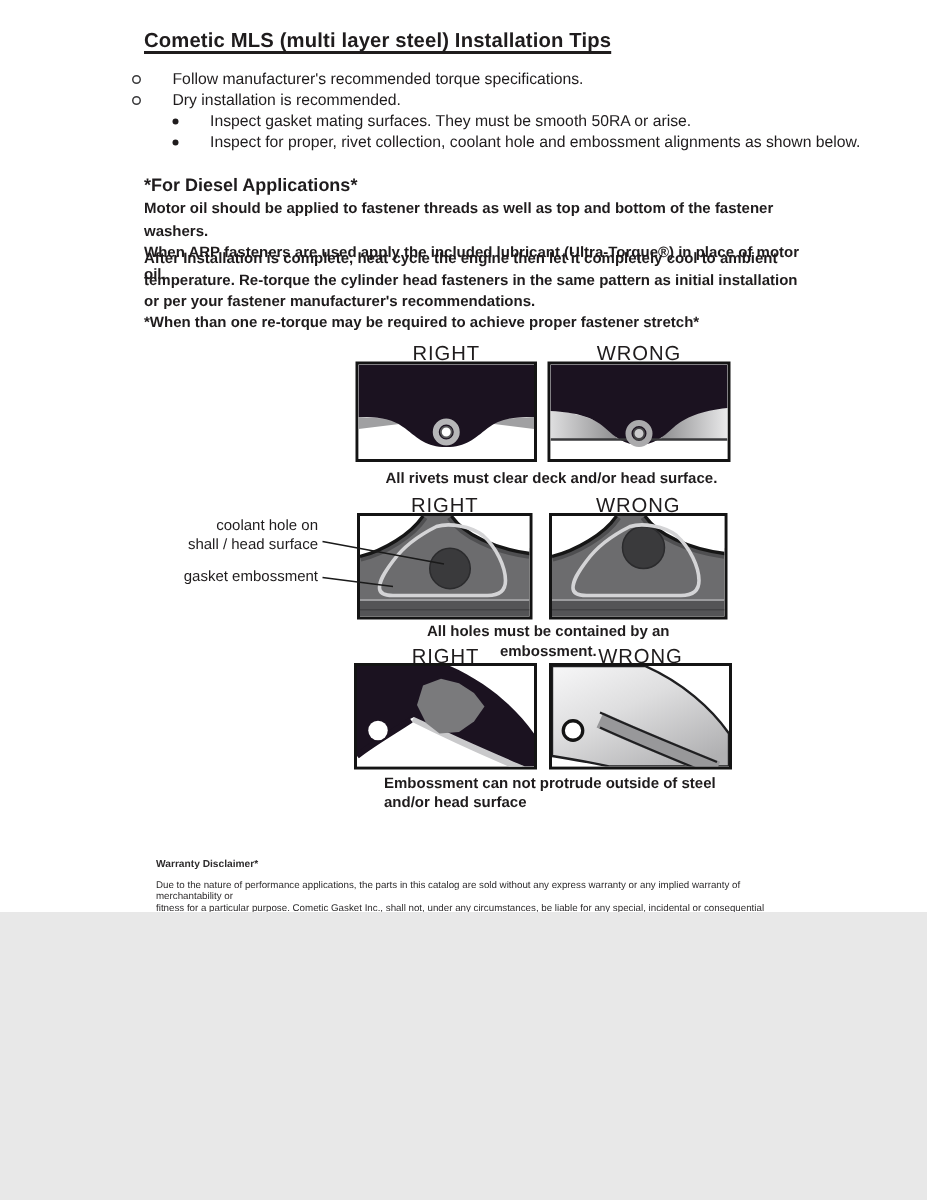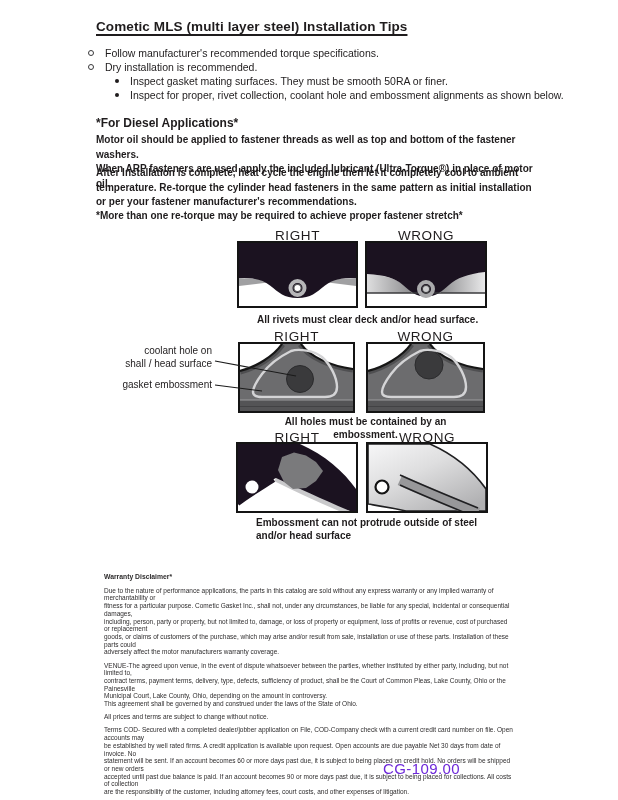--- a/index.html
+++ b/index.html
@@ -3,41 +3,41 @@
 <meta charset="utf-8">
 <style>
   :root{
     --ink:#1f1c1d;
     --paper:#ffffff;
     --panel-black:#1b1220;
   }
   html,body{margin:0;padding:0;background:#e8e8e8;}
   .page{
     position:relative;
-    width:618px;height:800px;
+    width:618px;height:608px;
     background:var(--paper);
     font-family:"Liberation Sans","DejaVu Sans",sans-serif;
     color:var(--ink);
     overflow:hidden;
     margin:0 auto;
   }
   .abs{position:absolute;}
   
   .title{
     left:96px;top:19px;
     font-size:13.5px;font-weight:bold;
     text-decoration:underline;
     text-decoration-thickness:1.5px;
     text-underline-offset:3px;
     letter-spacing:.1px;
     margin:0;
   }
   
   .tips{left:88px;top:46px;font-size:10.5px;line-height:14px;}
-  .brow{display:flex;align-items:flex-start;gap:11px;white-space:nowrap;height:14px;}
+  .brow{display:flex;align-items:flex-start;gap:21px;white-space:nowrap;height:14px;}
   .brow.sub{margin-left:27px;}
   .dot-open{flex:0 0 auto;width:4px;height:4px;border:1px solid #3a3a3c;border-radius:50%;margin-top:4px;}
   .dot-fill{flex:0 0 auto;width:4px;height:4px;background:var(--ink);border-radius:50%;margin-top:4.5px;}
   
   .diesel-h{left:96px;top:116px;font-size:12px;font-weight:bold;margin:0;}
   .para{font-size:10px;line-height:14.5px;white-space:pre-line;width:440px;margin:0;font-weight:bold;}
   .p0{left:96px;top:133px;}
   .p1{left:96px;top:166px;}
   .p2{left:96px;top:209px;}
   
@@ -64,35 +64,35 @@
     <div class="brow">
       <span class="dot-open"></span>
       <span>Follow manufacturer's recommended torque specifications.</span>
     </div>
     <div class="brow">
       <span class="dot-open"></span>
       <span>Dry installation is recommended.</span>
     </div>
     <div class="brow sub">
       <span class="dot-fill"></span>
-      <span>Inspect gasket mating surfaces.  They must be smooth 50RA or finer.</span>
+      <span>Inspect gasket mating surfaces.  They must be smooth 50RA or arise.</span>
     </div>
     <div class="brow sub">
       <span class="dot-fill"></span>
       <span>Inspect for proper, rivet collection, coolant hole and embossment alignments as shown below.</span>
     </div>
   </div>
 
   <h2 class="abs diesel-h">*For Diesel Applications*</h2>
   <p class="abs para p0">Motor oil should be applied to fastener threads as well as top and bottom of the fastener washers.
 When ARP fasteners are used apply the included lubricant (Ultra-Torque®) in place of motor oil.</p>
   <p class="abs para p1">After Installation is complete, heat cycle the engine then let it completely cool to ambient
 temperature. Re-torque the cylinder head fasteners in the same pattern as initial installation
 or per your fastener manufacturer's recommendations.</p>
-  <p class="abs para p2">*More than one re-torque may be required to achieve proper fastener stretch*</p>
+  <p class="abs para p2">*When than one re-torque may be required to achieve proper fastener stretch*</p>
 
   <div class="abs rw-label" style="left:237px;top:228px;width:121px">RIGHT</div>
   <div class="abs rw-label" style="left:365px;top:228px;width:122px">WRONG</div>
 
   <div class="abs panel" style="left:237px;top:241px;width:121px;height:67px">
     <svg viewBox="0 0 117 63" preserveAspectRatio="none">
       <rect width="117" height="63" fill="#ffffff"></rect>
       <path d="M0,35 L45,37.5 L0,43 Z" fill="#a0a0a2"></path>
       <path d="M117,35 L73,37.5 L117,43 Z" fill="#a0a0a2"></path>
       <path d="M0,0 H117 V35 C101,35 94,36.5 86,42.5 C77,49.5 72,55 58.5,55 C45,55 40,49.5 31,42.5 C23,36.5 16,35 0,35 Z" fill="#1b1220"></path>

